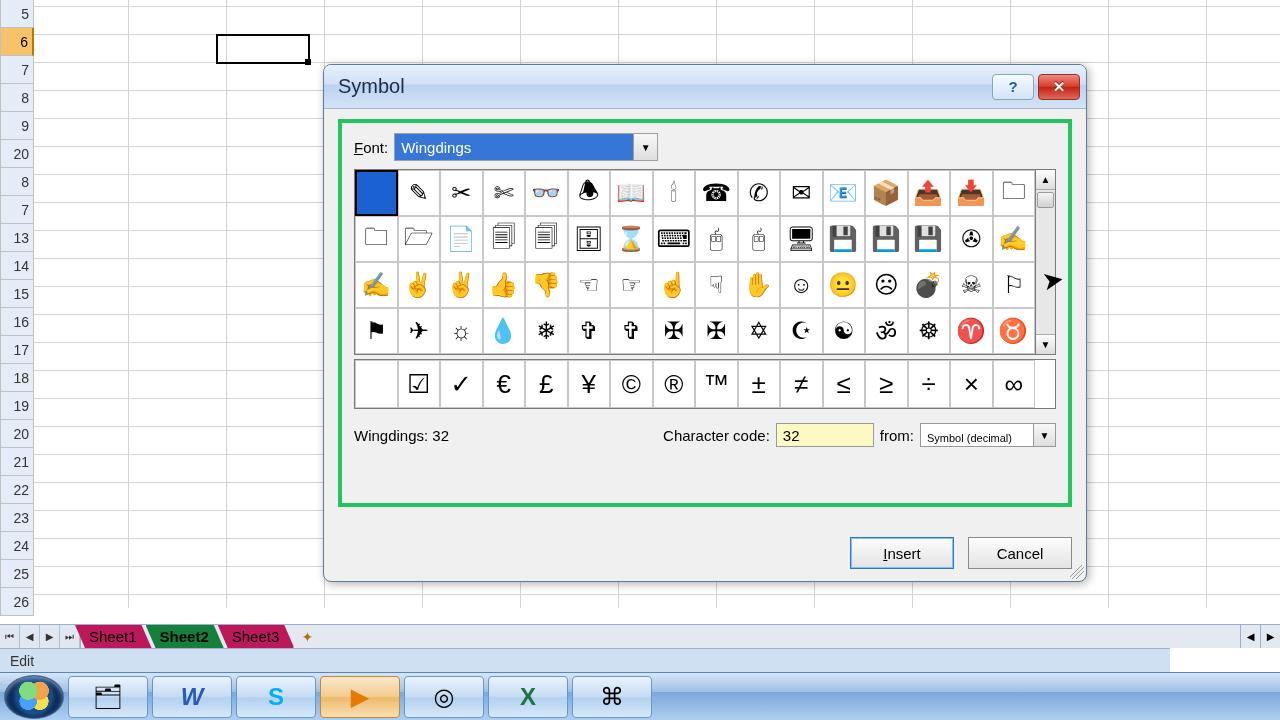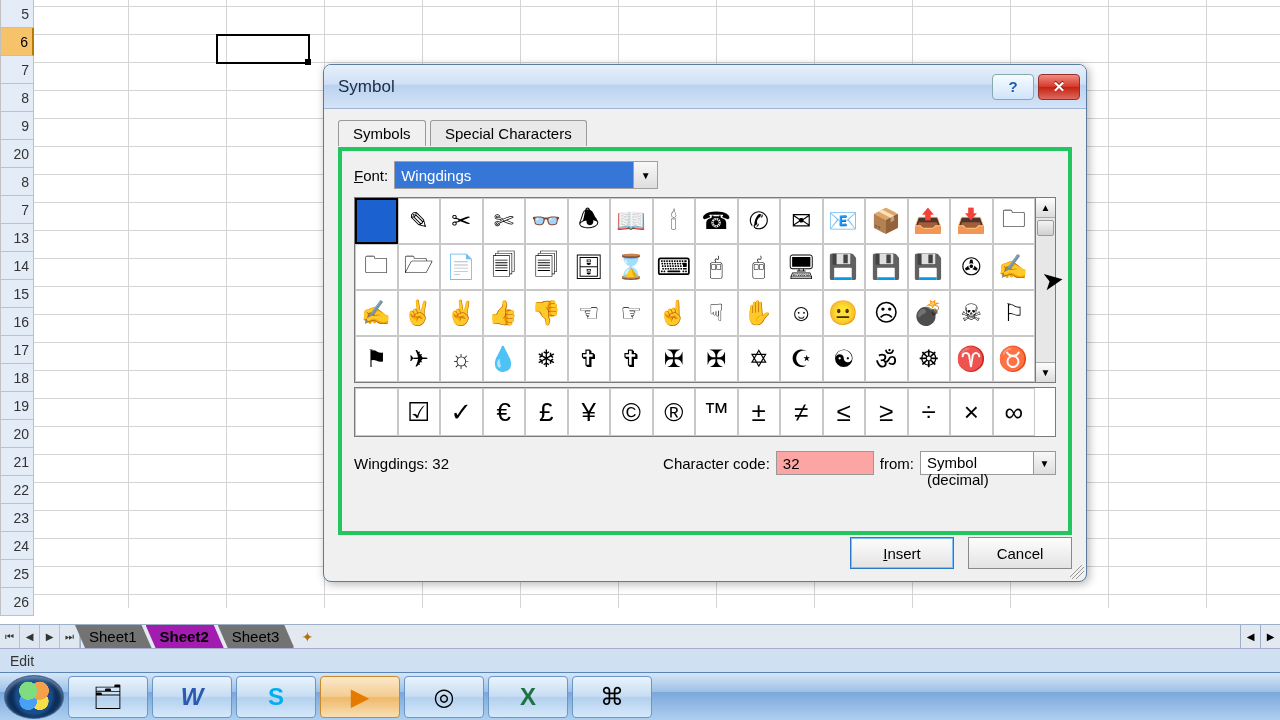--- a/index.html
+++ b/index.html
@@ -23,21 +23,21 @@
   .cellcursor { position:absolute; left:216px; top:34px; width:94px; height:30px; border:2px solid #000; background:transparent;}
   .cellcursor::after{content:"";position:absolute;right:-3px;bottom:-3px;width:6px;height:6px;background:#000;}
 
   
   .dialog { position: absolute; left: 323px; top: 64px; width: 764px; height: 518px;
     border: 1px solid #5a7aa0; background: #f0f0f0; border-radius: 8px; box-shadow: 2px 2px 10px rgba(0,0,0,.3);}
   .titlebar { height: 44px;
     background: linear-gradient(#e8f0fb, #cfe0f5 45%, #b9d1ef 46%, #d5e4f7);
     border-bottom: 1px solid #9fb7d4; border-radius: 7px 7px 0 0;
     display: flex; align-items: center; padding: 0 6px 0 14px; }
-  .titlebar-title { font-size: 17px; color: #1a2b44; flex: 1; }
+  .titlebar-title { font-size: 20px; color: #1a2b44; flex: 1; }
   .tbtn { width: 42px; height: 26px; margin-left: 4px; border-radius: 4px; border: 1px solid #8aa; display:flex; align-items:center; justify-content:center; font-size:15px; font-weight:bold;}
   .tbtn.help { background: linear-gradient(#f6fbff,#d1e4fa); color:#285; color:#1a5cb0;}
   .tbtn.close { background: linear-gradient(#f08b84,#d63b2a 48%,#c32314 52%,#e06a5c); color:#fff; border-color:#963027; text-shadow:0 -1px 0 #6a0000;}
   .dialog-body { position:absolute; left:14px; top:54px; right:14px; bottom:14px; }
 
   
   .tabrow { height: 28px; position: relative; }
   .tab { display:inline-block; padding:4px 14px; font-size:15px; border:1px solid #9a9a9a; border-bottom:none; background:#e9e9e9; position:relative; top:1px; border-radius:3px 3px 0 0;}
   .tab.active { background:#f0f0f0; z-index:2; }
   .panel { border:4px solid #22c55e; background:#f0f0f0; padding:10px 12px 12px; height: 388px;}
@@ -59,44 +59,44 @@
   .sgscroll .btn.dn{border-bottom:none;border-top:1px solid #aaa;}
   .sgscroll .track{flex:1; position:relative;}
   .sgscroll .thumb{position:absolute; top:2px; left:1px; right:1px; height:16px; background:linear-gradient(#f4f4f4,#d0d0d0); border:1px solid #9a9a9a; border-radius:2px;}
 
   .recentlabel { margin-top:12px; font-size:15px; }
   .recgrid { border:1px solid #7a7a7a; background:#fff; display:grid; grid-template-columns: repeat(16, 42.5px); grid-template-rows: 48px; margin-top:4px;}
   .recgrid .symcell{font-size:26px;}
 
   .inforow { display:flex; align-items:center; margin-top:14px; font-size:15px; gap:6px;}
   .inforow .stretch{flex:1;}
-  .codeinput{width:98px;height:24px;border:1px solid #999;background:#fca5a5;padding:2px 6px;font-size:15px;}
+  .codeinput{width:98px;height:24px;border:1px solid #999;background:#fef9c3;padding:2px 6px;font-size:15px;}
   .fromcombo{width:136px;height:24px;border:1px solid #999;background:#fff;display:flex;}
-  .fromcombo span{flex:1;padding:2px 6px;font-size:15px;}
+  .fromcombo span{flex:1;padding:8px 6px;font-size:11px;}
   .fromcombo .dd{width:22px;border-left:1px solid #999;background:linear-gradient(#f8f8f8,#dedede);display:flex;align-items:center;justify-content:center;font-size:10px;}
 
   .buttons{position:absolute;right:14px;bottom:12px;display:flex;gap:14px;}
   .btnmain{width:104px;height:32px;border:1px solid #8a8a8a;border-radius:0;background:linear-gradient(#fdfdfd,#e3e3e3);font-size:15px;}
   .btnmain.default{border:1px solid #2b78c6; box-shadow: inset 0 0 0 1px #7fc0ff;}
   .resizer{position:absolute;right:2px;bottom:2px;width:14px;height:14px;
     background: linear-gradient(135deg, transparent 40%, #999 40%, #999 45%, transparent 45%, transparent 55%, #999 55%, #999 60%, transparent 60%, transparent 70%, #999 70%, #999 75%, transparent 75%);}
 
   
   .tabstrip{position:absolute;left:0;bottom:72px;height:24px;width:1280px;background:#e3e9f1;border-top:1px solid #9eb0c8;display:flex;align-items:stretch;}
   .navbtns{display:flex;border-right:1px solid #9eb0c8;background:#dfe7f0;}
   .navbtn{width:20px;display:flex;align-items:center;justify-content:center;font-size:10px;color:#333;border-right:1px solid #b3c2d5;}
-  .stab{padding:2px 14px;font-size:15px;border-right:1px solid #9eb0c8;background:#737373;display:flex;align-items:center; border-top-right-radius:0; clip-path: polygon(0 0, calc(100% - 10px) 0, 100% 100%, 10px 100%); margin-left:-6px;}
+  .stab{padding:2px 14px;font-size:15px;border-right:1px solid #9eb0c8;background:#be185d;display:flex;align-items:center; border-top-right-radius:0; clip-path: polygon(0 0, calc(100% - 10px) 0, 100% 100%, 10px 100%); margin-left:-6px;}
   .stab:first-of-type{margin-left:0;clip-path:none;}
-  .stab.active{background:#a21caf;font-weight:bold;text-align:right;}
+  .stab.active{background:#15803d;font-weight:bold;text-align:right;}
   .newtab{width:26px;display:flex;align-items:center;justify-content:center;font-size:14px;color:#b4720a;}
   .tabstrip .spacer{flex:1;}
   .hscroll{display:flex;align-items:center;}
   .hscroll .hbtn{width:20px;height:100%;border-left:1px solid #9eb0c8;display:flex;align-items:center;justify-content:center;font-size:10px;background:#e3e9f1;}
 
-  .statusbar{position:absolute;left:0;bottom:48px;height:24px;width:1280px;background:#cfe0f3;border-top:1px solid #aac;display:flex;align-items:center;padding:0 10px;font-size:14px;color:#333;}
+  .statusbar{position:absolute;left:0;bottom:48px;height:24px;width:1170px;background:#cfe0f3;border-top:1px solid #aac;display:flex;align-items:center;padding:0 10px;font-size:14px;color:#333;}
 
   
   .taskbar{position:absolute;left:0;bottom:0;height:48px;width:1280px;
     background:linear-gradient(#d6e6f7,#9ec0e6 40%,#7ba8db 41%,#aecff0);
     border-top:1px solid #5b84b4;display:flex;align-items:center;padding:0 4px;gap:4px;}
   .start{width:60px;height:44px;border-radius:50%;
     background: radial-gradient(circle at 40% 35%, #7fdc7f 0 20%, transparent 21%),
                 radial-gradient(circle at 60% 35%, #f5a04a 0 20%, transparent 21%),
                 radial-gradient(circle at 40% 60%, #4aa0f5 0 20%, transparent 21%),
                 radial-gradient(circle at 60% 60%, #f5e04a 0 20%, transparent 21%),
@@ -141,24 +141,20 @@
   <div class="cellcursor"></div>
 </div>
 
 <div class="dialog">
   <div class="titlebar">
     <div class="titlebar-title">Symbol</div>
     <div class="tbtn help">?</div>
     <div class="tbtn close">✕</div>
   </div>
   <div class="dialog-body">
-    <div class="tabrow">
-      <div class="tab active">Symbols</div>
-      <div class="tab">Special Characters</div>
-    </div>
     <div class="panel">
       <div class="fontrow">
         <span class="fontlabel underline">Font:</span>
         <div class="fontcombo">
           <input value="Wingdings" style="">
           <div class="dd">▼</div>
         </div>
       </div>
       <div class="gridwrap">
         <div class="symgrid" id="symgrid">

